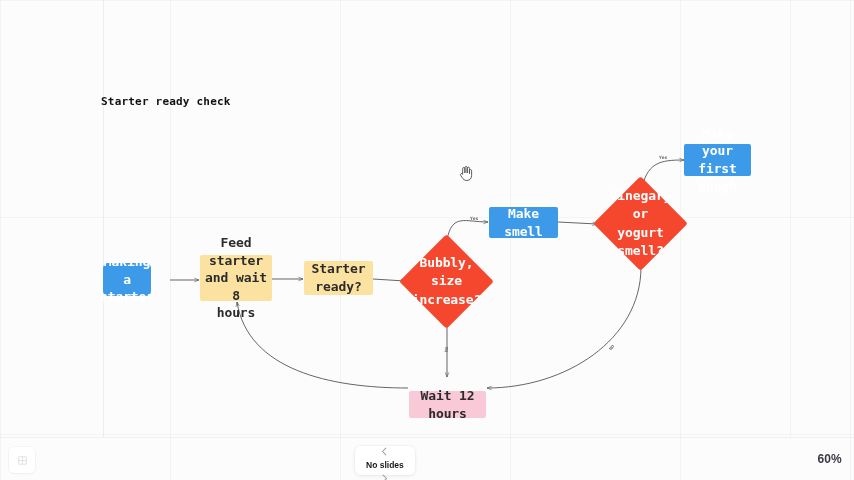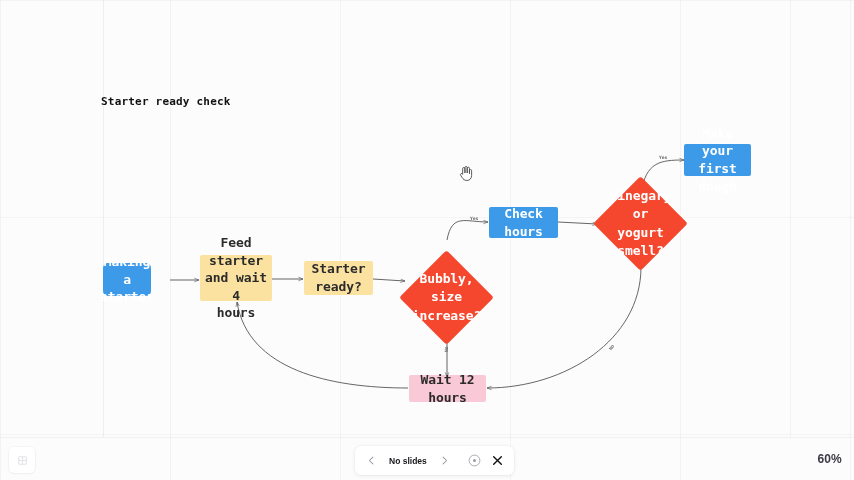--- a/index.html
+++ b/index.html
@@ -92,20 +92,21 @@
   .node-yellow {
     background: #fbe2a0;
     color: #2b2b2b;
     border-radius: 2px;
   }
 
   .node-pink {
     background: #f9c9d7;
     color: #2b2b2b;
     border-radius: 2px;
+    margin-top: 16px;
   }
 
   
   .node-diamond {
     position: absolute;
     display: flex;
     align-items: center;
     justify-content: center;
   }
   .node-diamond .dia-shape {
@@ -179,20 +180,21 @@
     left: 355px;
     top: 446px;
     height: 29px;
     display: flex;
     align-items: center;
     gap: 3px;
     padding: 0 6px;
     background: #ffffff;
     border-radius: 6px;
     box-shadow: 0 1px 4px rgba(0,0,0,0.07), 0 0 0 1px rgba(0,0,0,0.018);
+    flex-direction: column;
   }
   .tb-icon {
     width: 20px;
     height: 20px;
     display: flex;
     align-items: center;
     justify-content: center;
     color: #9a9aa4;
     cursor: pointer;
   }
@@ -264,34 +266,34 @@
   <div class="edge-label rot" style="left:444px; top:352px;">No</div>
 
   <div class="edge-label" style="left:659px; top:155px;">Yes</div>
 
   <div class="edge-label rot-r" style="left:608px; top:348px;">No</div>
 
   <div class="node node-blue" style="left:103px; top:263px; width:48px; height:33px;">Making a
 starter</div>
 
   <div class="node node-yellow" style="left:200px; top:255px; width:72px; height:46px;">Feed starter
-and wait 4
+and wait 8
 hours</div>
 
   <div class="node node-yellow" style="left:304px; top:261px; width:69px; height:34px;">Starter
 ready?</div>
 
-  <div class="node-diamond" style="left:413px; top:264px; width:67px; height:67px;">
+  <div class="node-diamond" style="left:413px; top:248px; width:67px; height:67px;">
     <div class="dia-shape"></div>
     <div class="dia-label">Bubbly,
 size
 increase?</div>
   </div>
 
-  <div class="node node-blue sharp" style="left:489px; top:207px; width:69px; height:31px;">Check hours</div>
+  <div class="node node-blue sharp" style="left:489px; top:207px; width:69px; height:31px;">Make smell</div>
 
   <div class="node-diamond" style="left:607px; top:190px; width:67px; height:67px;">
     <div class="dia-shape"></div>
     <div class="dia-label">Vinegary
 or yogurt
 smell?</div>
   </div>
 
   <div class="node node-blue sharp" style="left:684px; top:144px; width:67px; height:32px;">Make your
 first dough</div>

